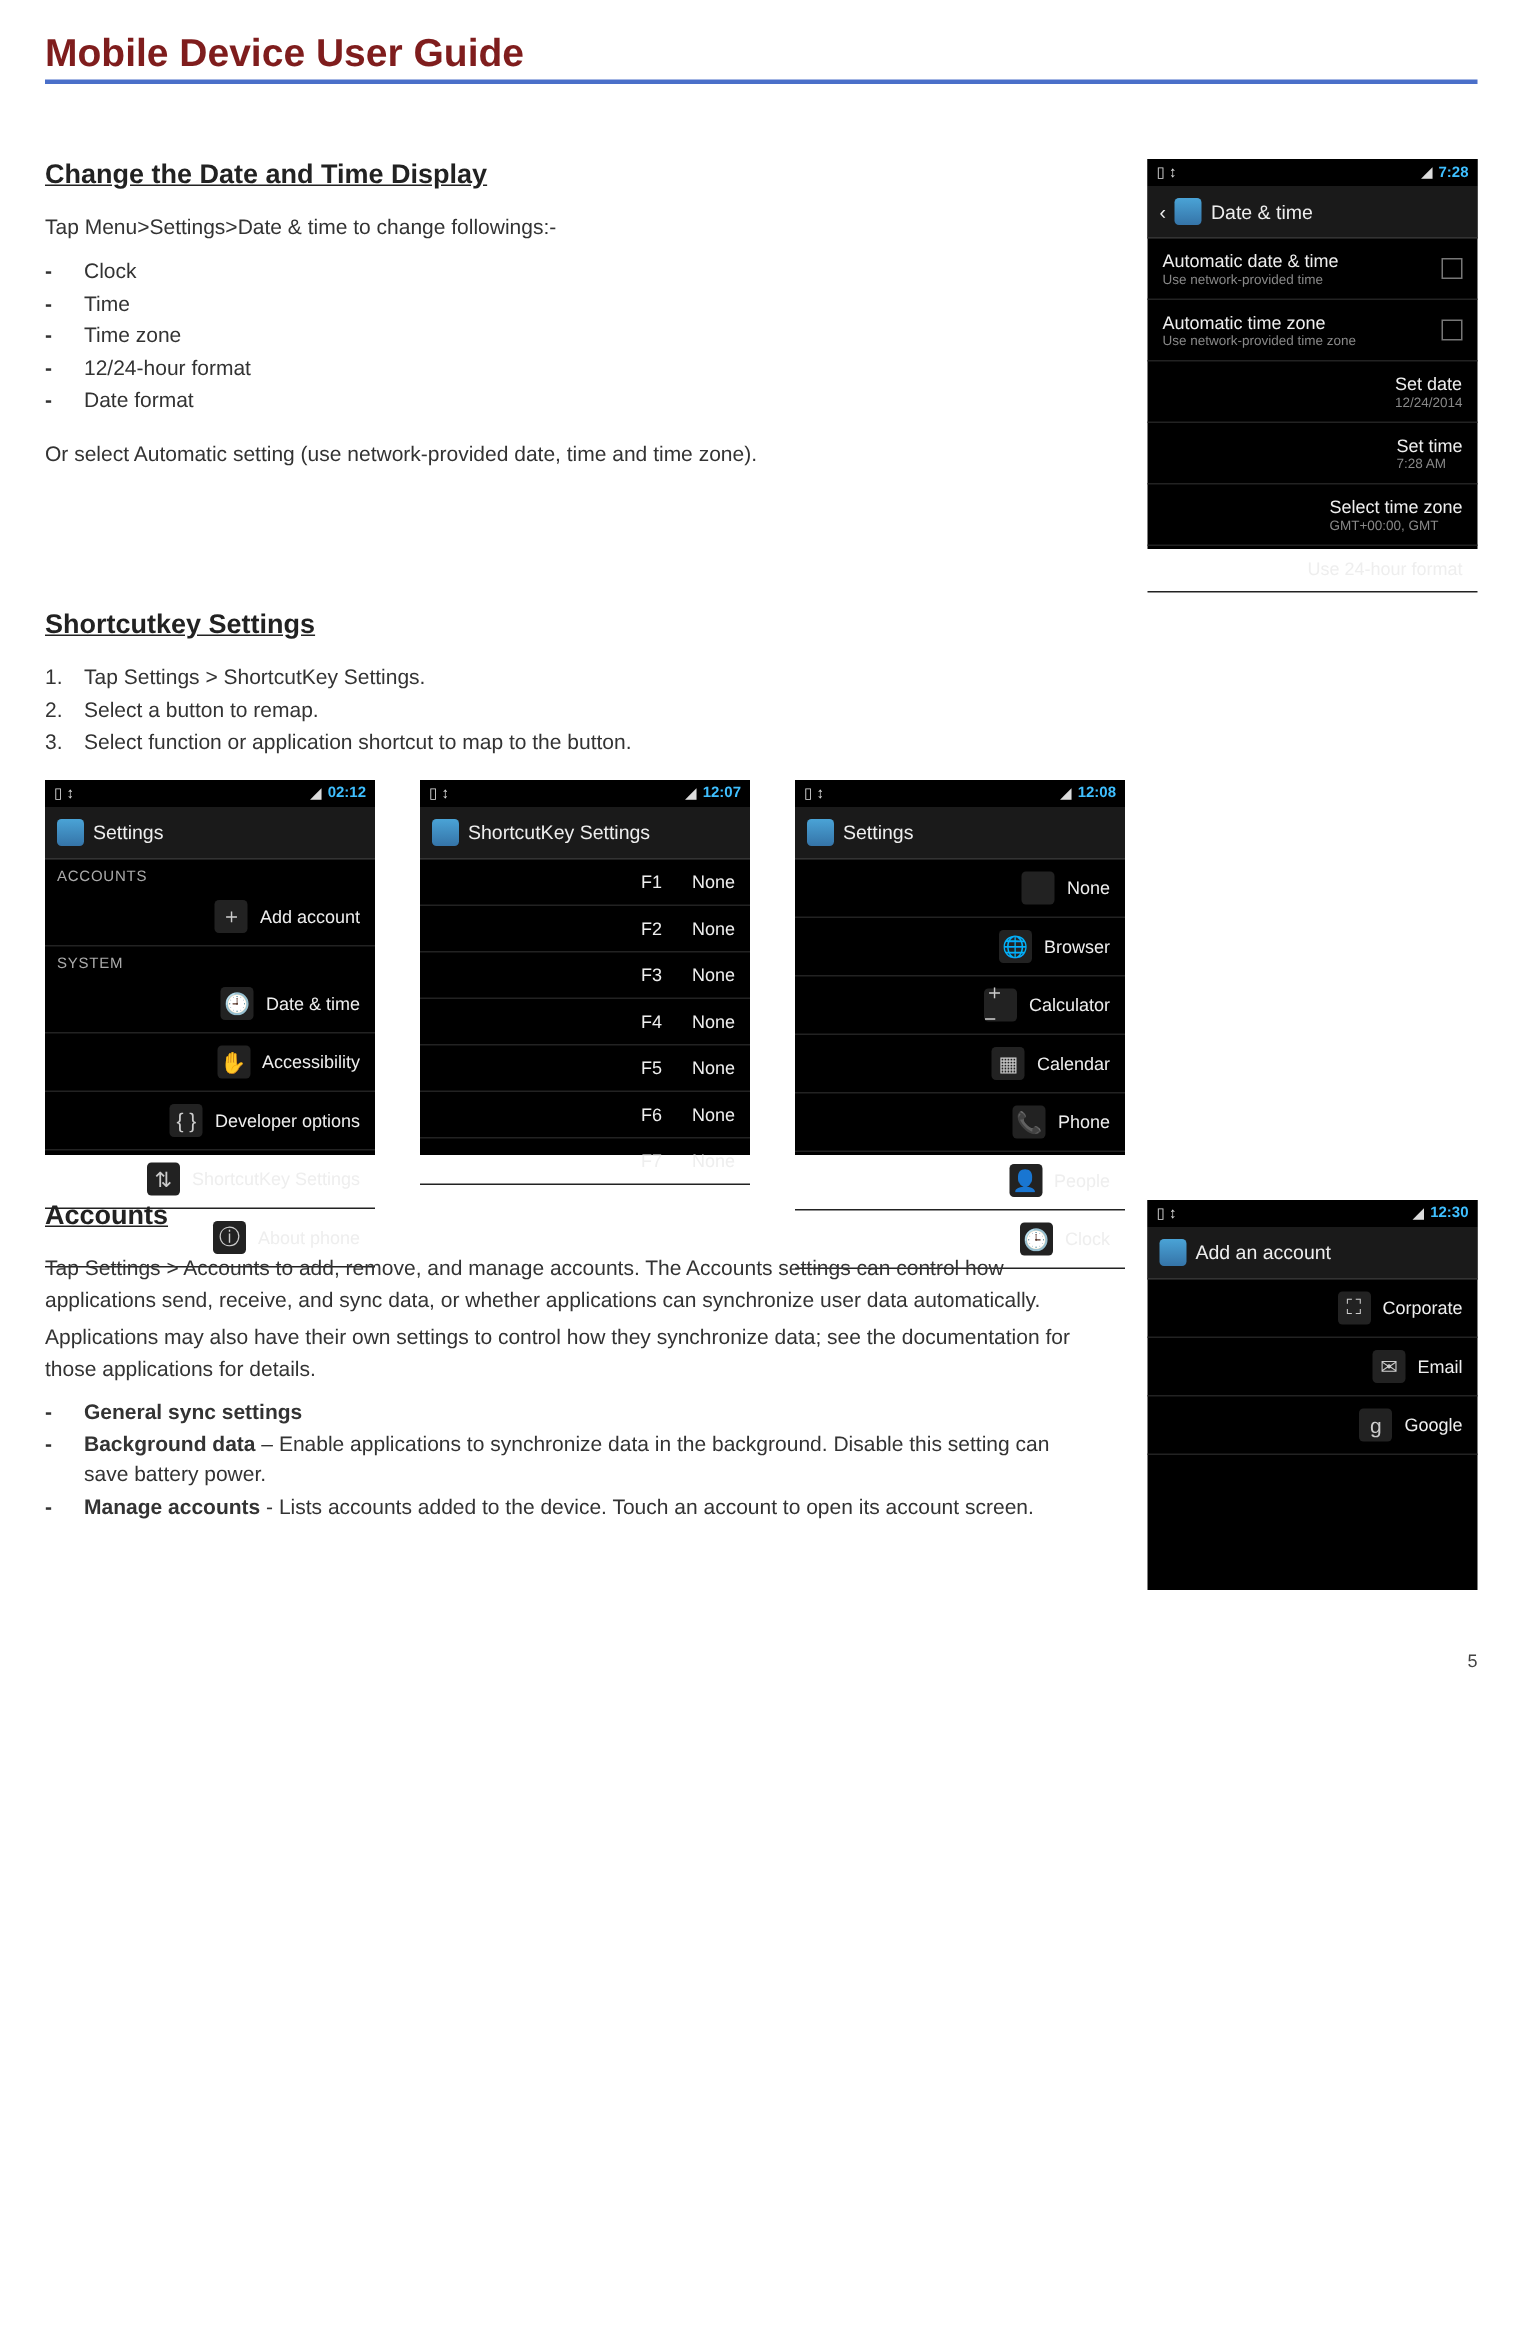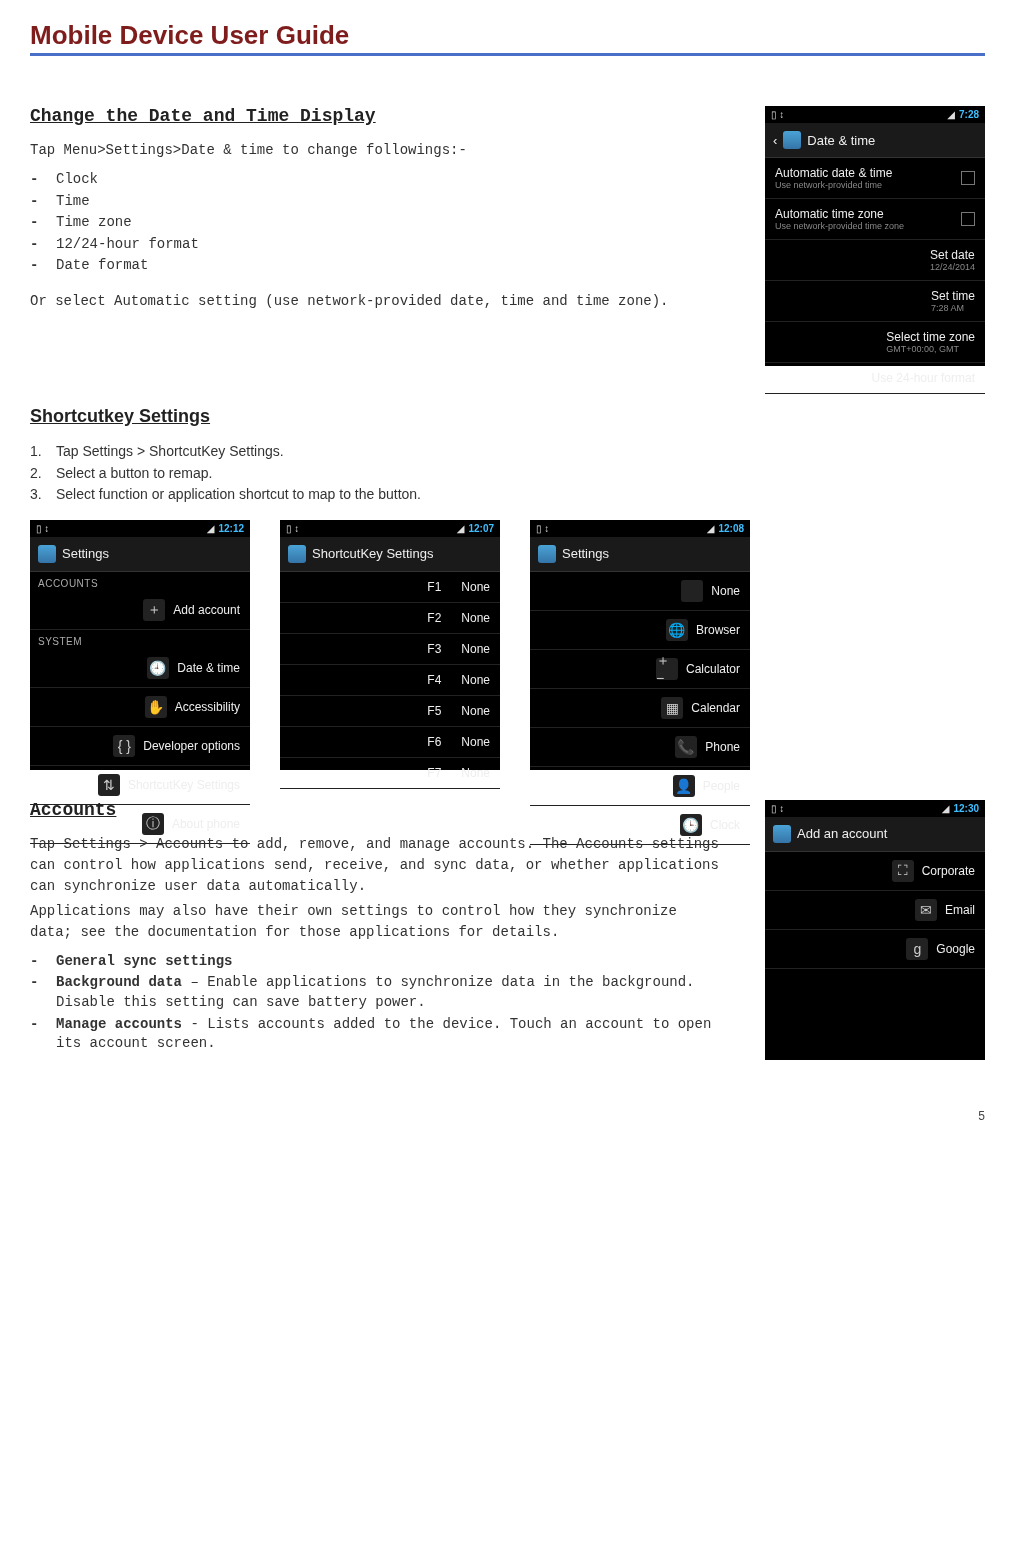--- a/index.html
+++ b/index.html
@@ -26,21 +26,21 @@
     text-decoration: underline;
     margin: 0 0 14px 0;
     color: #222;
   }
   .row {
     display: flex;
     gap: 40px;
     align-items: flex-start;
     margin-bottom: 40px;
   }
-  .col-text { flex: 1; font-family: Liberation Mono, monospace; }
+  .col-text { flex: 1; }
   .col-shot { flex: 0 0 auto; }
   .bullets, .nums { margin: 8px 0 14px 0; padding-left: 0; }
   .bullets li, .nums li {
     list-style: none;
     padding: 1px 0 1px 26px;
     position: relative;
     line-height: 1.4;
   }
   .bullets li::before {
     content: "-";
@@ -185,21 +185,21 @@
   <li>Select function or application shortcut to map to the button.</li>
 </ol>
 
 <div class="shot-row">
 
   <div class="phone med">
     <div class="statusbar">
       <span class="icons">▯ ↕</span>
       <span class="icons">
           <span>◢</span>
-        <span class="time">12:12</span>
+        <span class="time">02:12</span>
         </span>
     </div>
     <div class="appbar">
       <span class="appicon"></span>
       <span>Settings</span>
     </div>
     <div id="s2Arows">
         <div class="p-section-label">ACCOUNTS</div>
         <div class="p-row">
           <span class="ico">＋</span>

